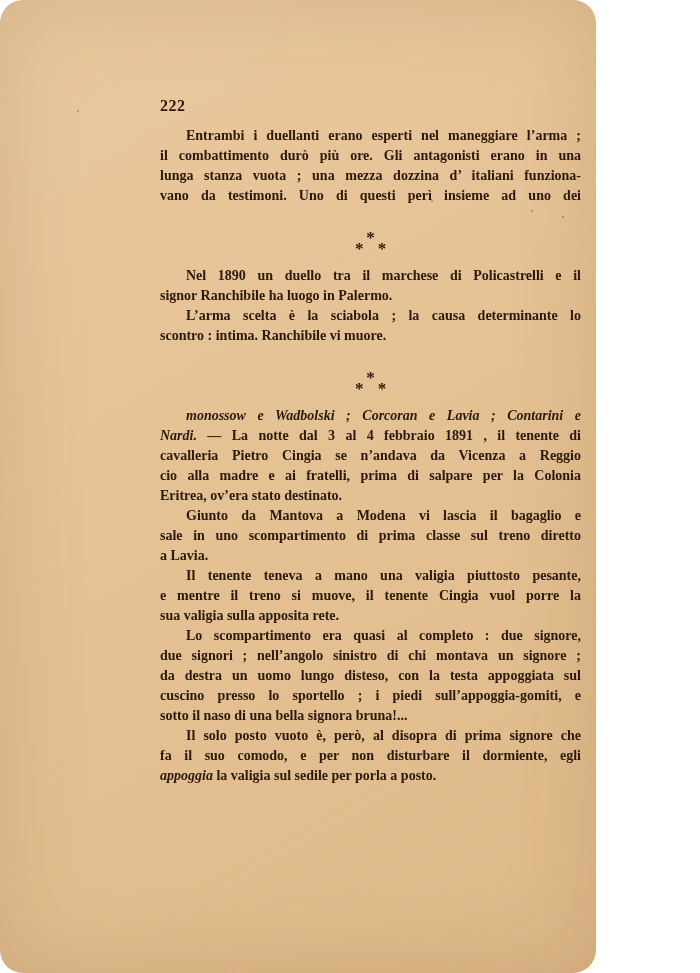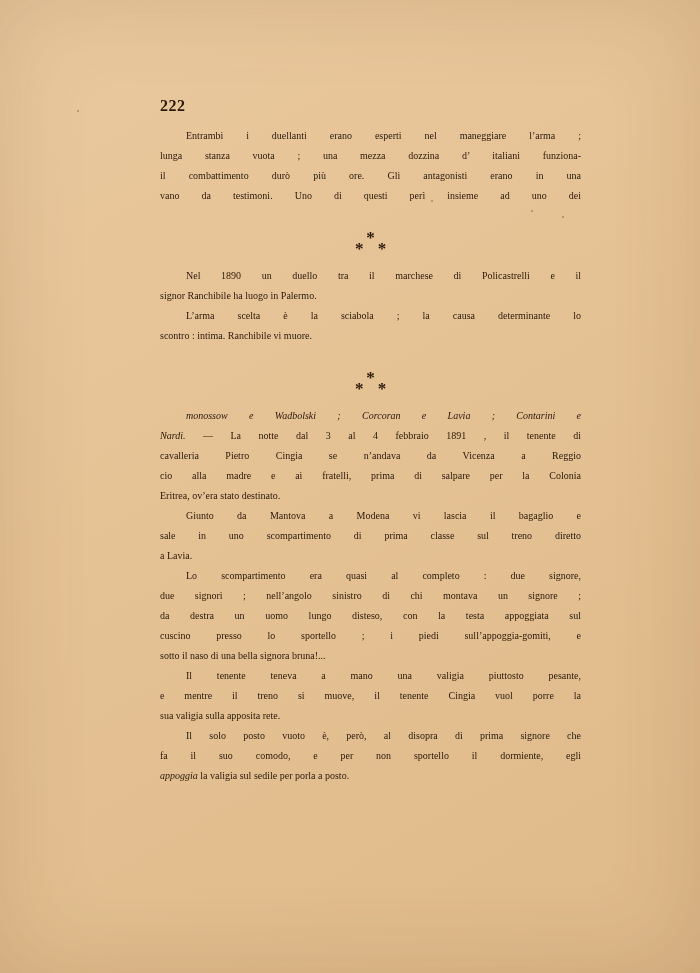--- a/index.html
+++ b/index.html
@@ -1,36 +1,37 @@
 <!DOCTYPE html>
 <html><head>
 <meta charset="utf-8">
 <style>
   html,body{margin:0;padding:0;}
   .page{
     position:relative;
-    width:700px;height:973px;
+    width:596px;height:973px;
     background:linear-gradient(150deg,#eac99f 0%,#e5c294 45%,#deb98a 100%);
     overflow:hidden;
     font-family:"Liberation Serif","DejaVu Serif",serif;
     color:#2b190a;
+    border-radius:23px;
   }
   .page::after{
     content:"";position:absolute;inset:0;
     box-shadow:inset 0 0 90px rgba(104,64,22,.16);
     pointer-events:none;
   }
   .column{position:absolute;left:160px;top:98px;width:421px;}
   .page-number{
     font-size:16px;font-weight:700;line-height:16px;
     margin-bottom:12px;letter-spacing:.5px;
   }
   .para{margin:0;}
   .line{
-    font-size:10px;font-weight:400;line-height:20px;height:20px;
+    font-size:14px;font-weight:700;line-height:20px;height:20px;
     overflow:hidden;
     text-align:justify;text-align-last:justify;
   }
   .line.end{text-align:left;text-align-last:left;}
   .para .line:first-child{text-indent:26px;}
   .i{font-style:italic;}
   .asterism{margin:26px 0 12px;text-align:center;font-weight:700;}
   .ast-top{font-size:17px;line-height:11px;}
   .ast-bot{font-size:17px;line-height:11px;word-spacing:10px;}
   .speck{position:absolute;border-radius:50%;background:#6f4f2c;opacity:.5;}
@@ -43,22 +44,22 @@
   <div class="speck" style="left:431px;top:200px;width:2px;height:2px;"></div>
   <div class="speck" style="left:531px;top:210px;width:2px;height:2px;"></div>
   <div class="speck" style="left:562px;top:216px;width:2px;height:2px;"></div>
   <div class="speck" style="left:165px;top:434px;width:2px;height:2px;"></div>
 
   <div class="column">
     <div class="page-number">222</div>
     <div id="body-blocks">
         <div class="para">
           <div class="line"><span>Entrambi i duellanti erano esperti nel maneggiare l’arma ;</span></div>
+          <div class="line"><span>il combattimento durò più ore. Gli antagonisti erano in una</span></div>
           <div class="line"><span>lunga stanza vuota ; una mezza dozzina d’ italiani funziona-</span></div>
-          <div class="line"><span>il combattimento durò più ore. Gli antagonisti erano in una</span></div>
           <div class="line"><span>vano da testimoni. Uno di questi perì insieme ad uno dei</span></div>
         </div>
         <div class="asterism">
           <div class="ast-top">*</div>
           <div class="ast-bot">* *</div>
         </div>
         <div class="para">
           <div class="line"><span>Nel 1890 un duello tra il marchese di Policastrelli e il</span></div>
           <div class="line end"><span>signor Ranchibile ha luogo in Palermo.</span></div>
         </div>
@@ -76,31 +77,31 @@
           <div class="line"><span>cavalleria Pietro Cingia se n’andava da Vicenza a Reggio</span></div>
           <div class="line"><span>cio alla madre e ai fratelli, prima di salpare per la Colonia</span></div>
           <div class="line end"><span>Eritrea, ov’era stato destinato.</span></div>
         </div>
         <div class="para">
           <div class="line"><span>Giunto da Mantova a Modena vi lascia il bagaglio e</span></div>
           <div class="line"><span>sale in uno scompartimento di prima classe sul treno diretto</span></div>
           <div class="line end"><span>a Lavia.</span></div>
         </div>
         <div class="para">
+          <div class="line"><span>Il tenente teneva a mano una valigia piuttosto pesante,</span></div>
+          <div class="line"><span>e mentre il treno si muove, il tenente Cingia vuol porre la</span></div>
+          <div class="line end"><span>sua valigia sulla apposita rete.</span></div>
+        </div>
+        <div class="para">
           <div class="line"><span>Lo scompartimento era quasi al completo : due signore,</span></div>
           <div class="line"><span>due signori ; nell’angolo sinistro di chi montava un signore ;</span></div>
           <div class="line"><span>da destra un uomo lungo disteso, con la testa appoggiata sul</span></div>
           <div class="line"><span>cuscino presso lo sportello ; i piedi sull’appoggia-gomiti, e</span></div>
           <div class="line end"><span>sotto il naso di una bella signora bruna!...</span></div>
         </div>
         <div class="para">
-          <div class="line"><span>Il tenente teneva a mano una valigia piuttosto pesante,</span></div>
-          <div class="line"><span>e mentre il treno si muove, il tenente Cingia vuol porre la</span></div>
-          <div class="line end"><span>sua valigia sulla apposita rete.</span></div>
-        </div>
-        <div class="para">
           <div class="line"><span>Il solo posto vuoto è, però, al disopra di prima signore che</span></div>
-          <div class="line"><span>fa il suo comodo, e per non sportello il dormiente, egli</span></div>
+          <div class="line"><span>fa il suo comodo, e per non disturbare il dormiente, egli</span></div>
           <div class="line end"><span class="i">appoggia</span><span> la valigia sul sedile per porla a posto.</span></div>
         </div>
       </div>
   </div>
 </div>
 
 </body></html>

